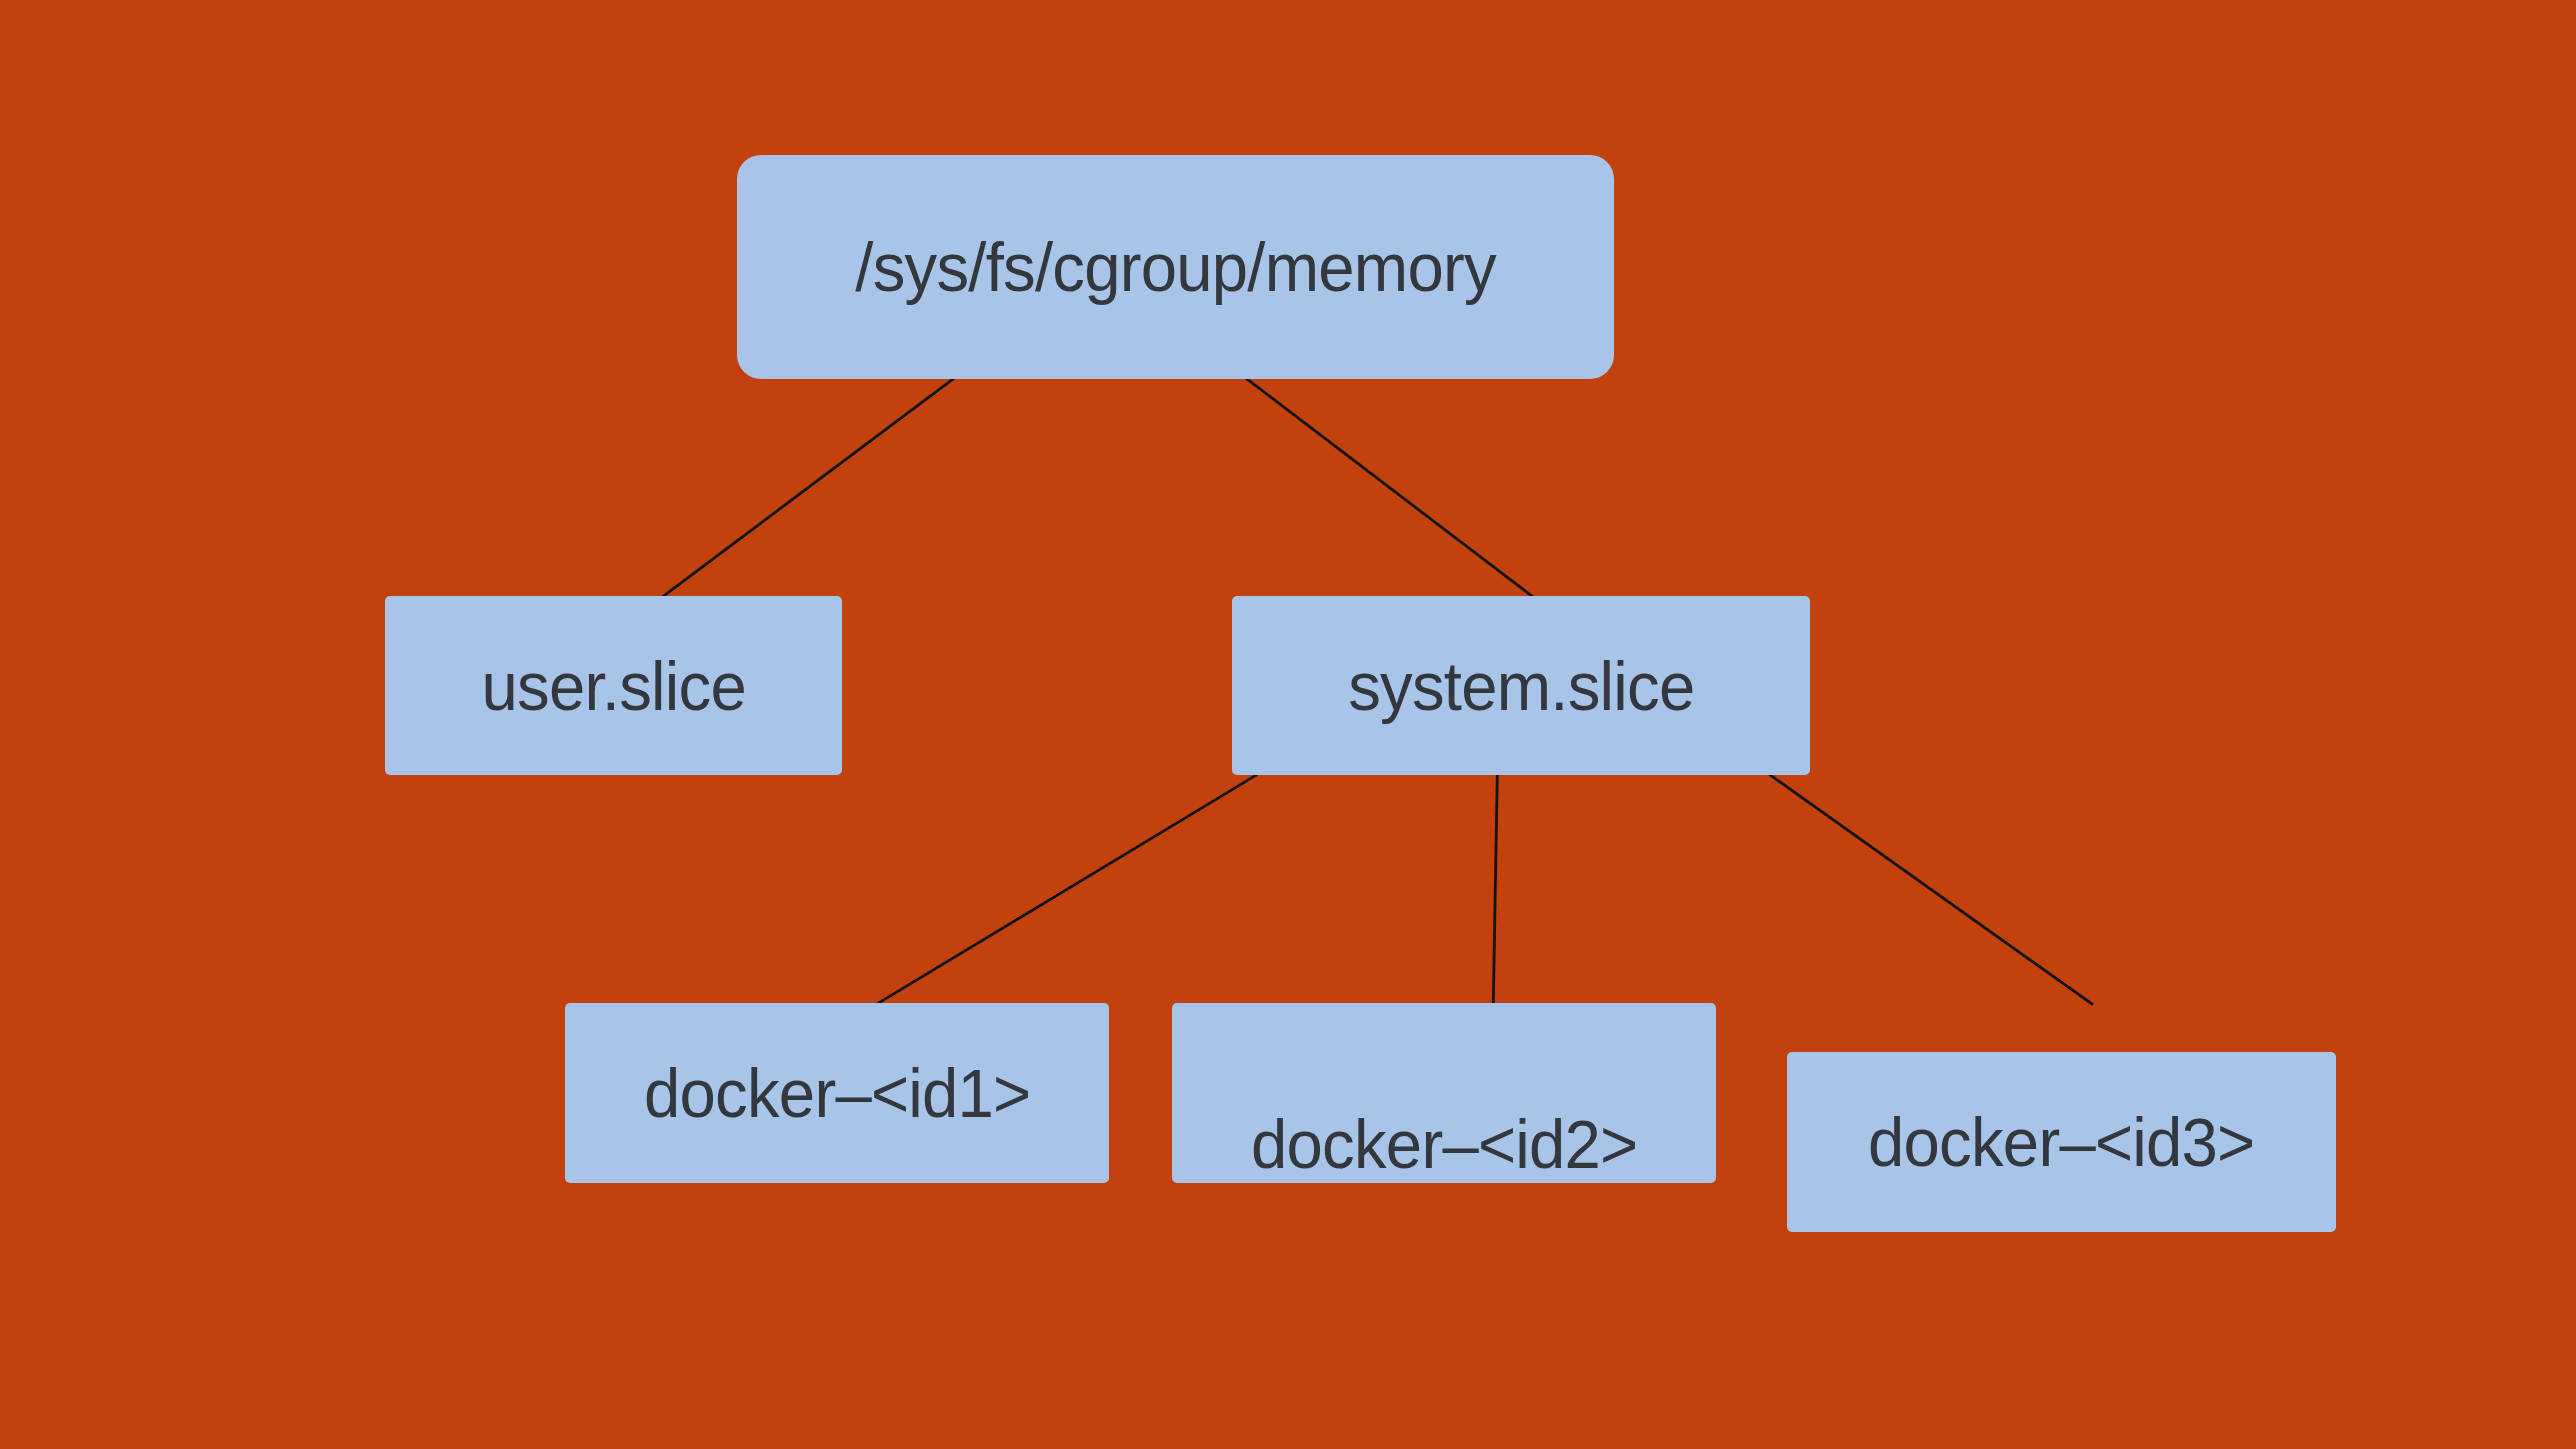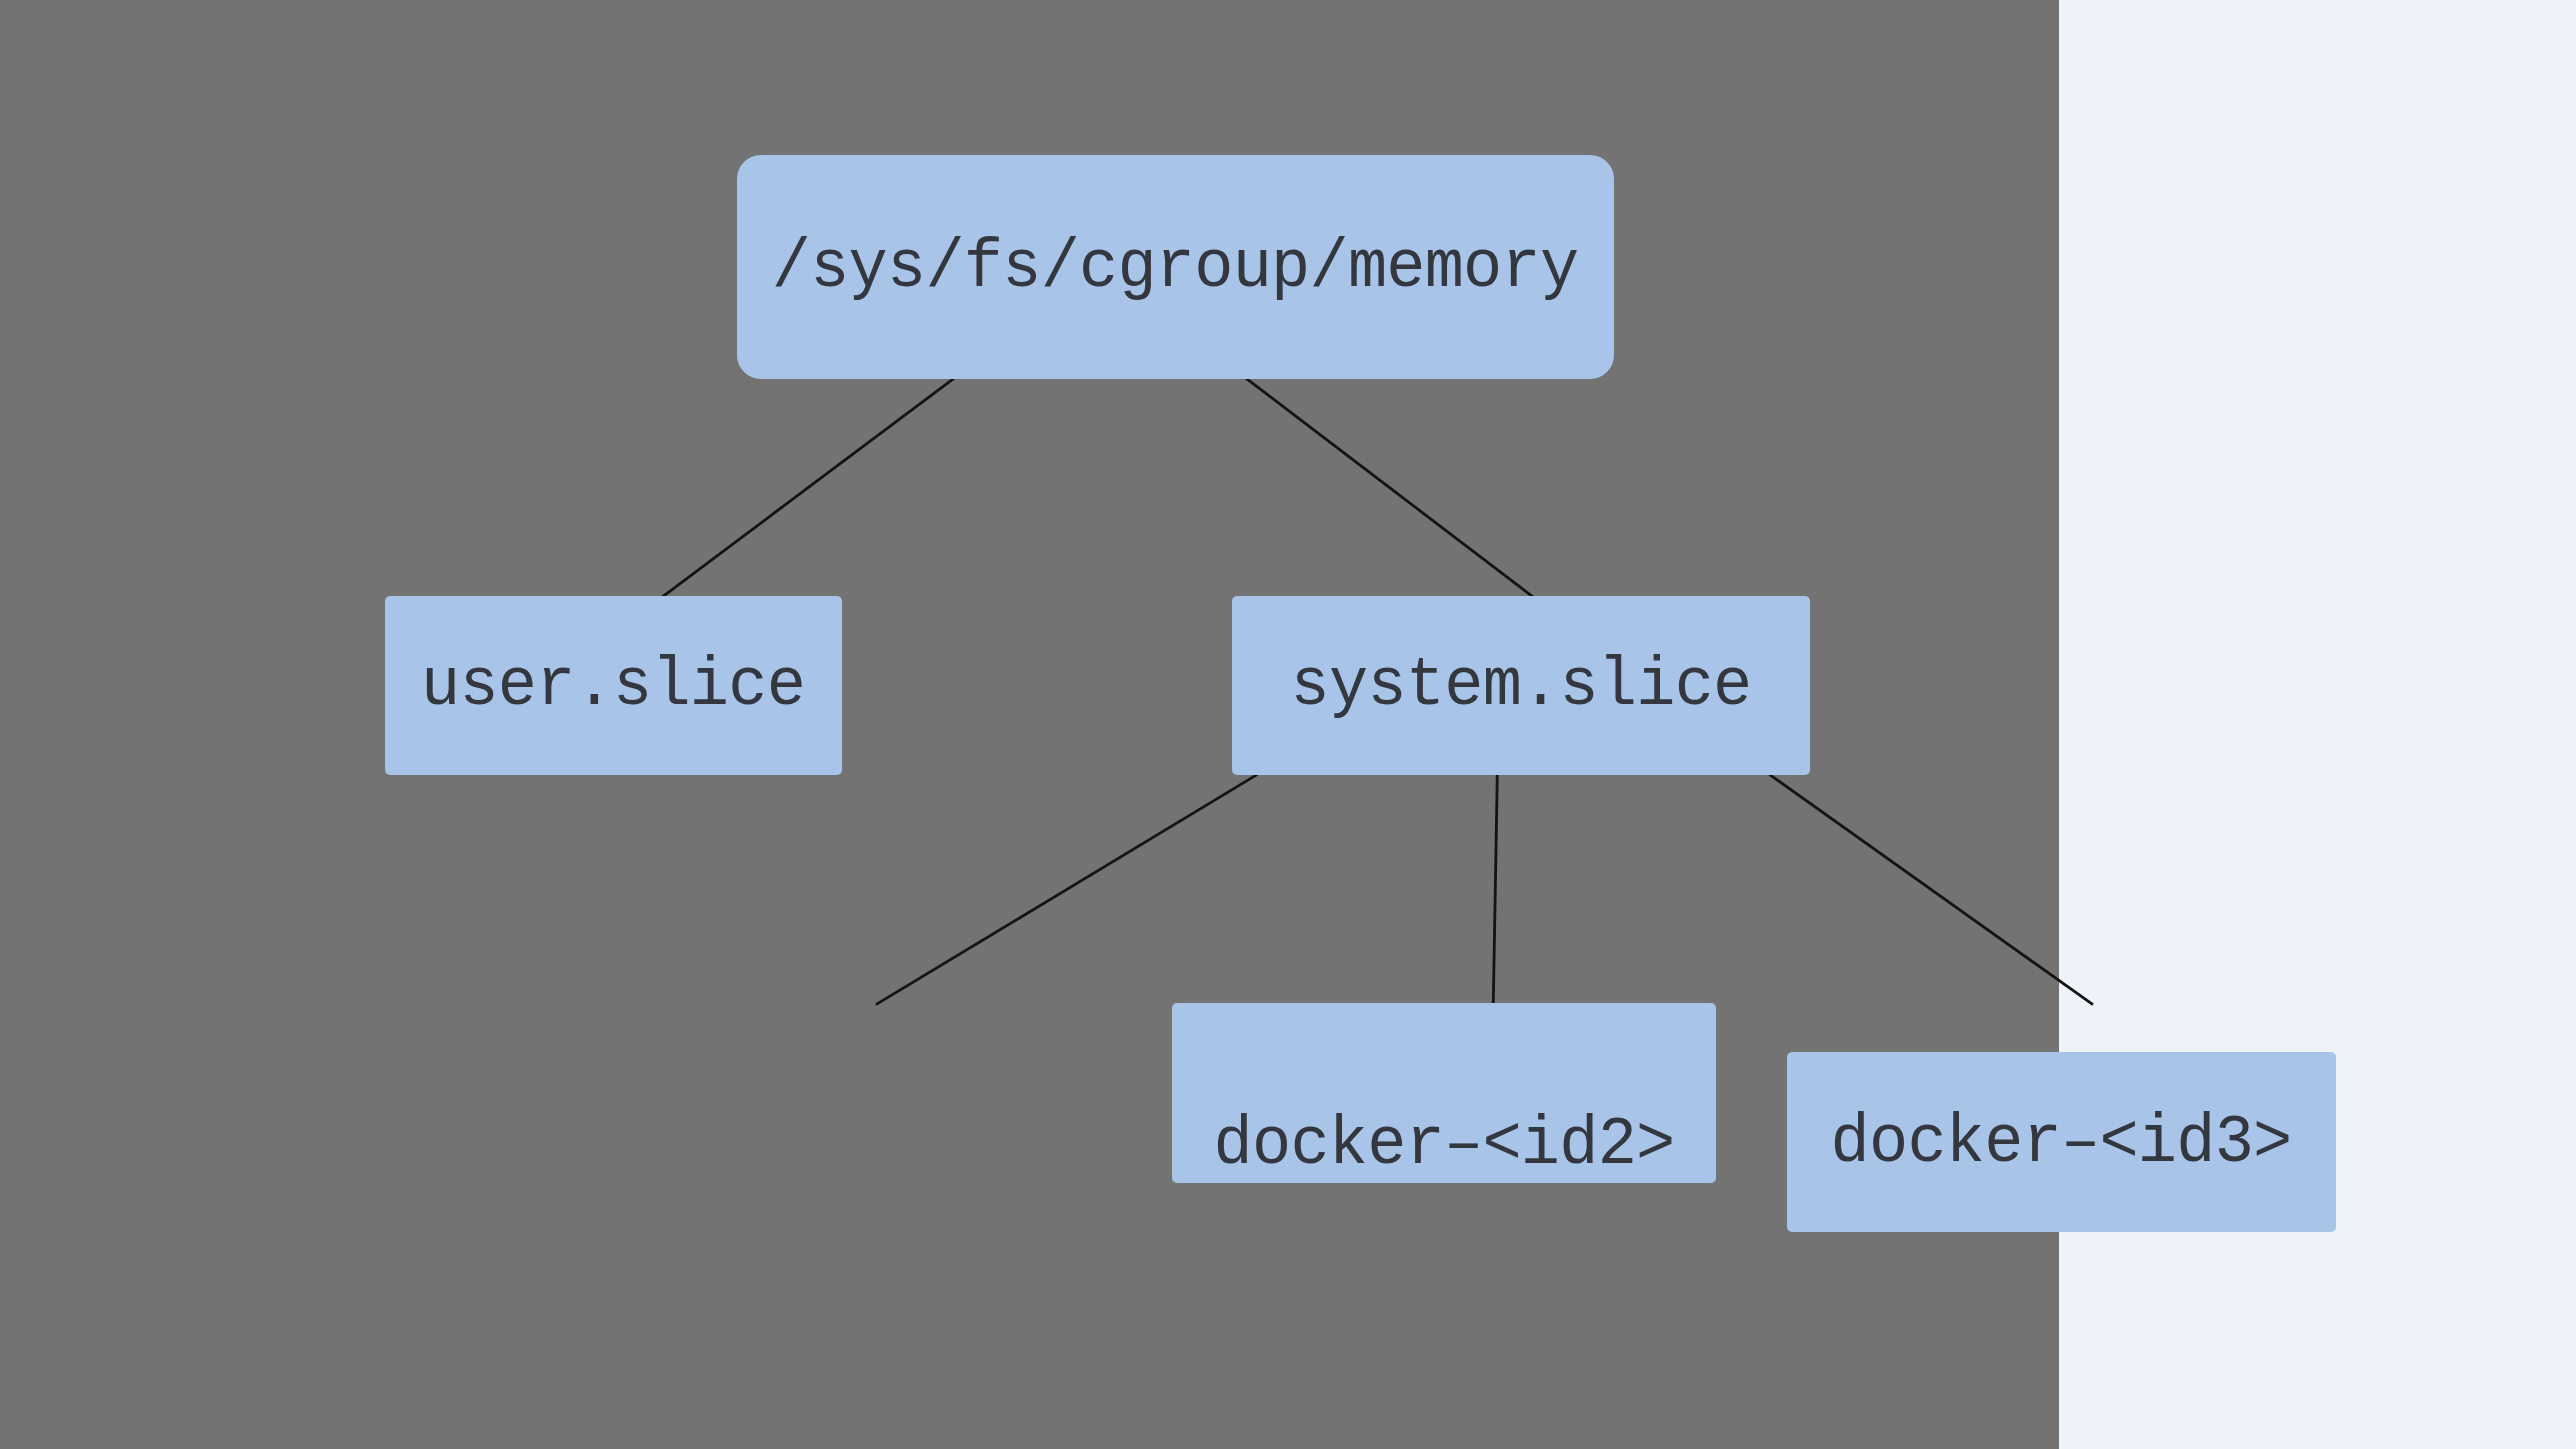--- a/index.html
+++ b/index.html
@@ -5,24 +5,24 @@
   html, body {
     margin: 0;
     padding: 0;
     width: 100%;
     height: 100%;
     overflow: hidden;
     background: #eef3fa;
   }
   #canvas {
     position: relative;
-    width: 2059px;
+    width: 2576px;
     height: 1449px;
-    background: #737373;
-    font-family: Liberation Mono, monospace;
+    background: #c2410c;
+    font-family: Liberation Sans, sans-serif;
   }
   #edges {
     position: absolute;
     left: 0; top: 0;
     width: 2576px;
     height: 1449px;
     pointer-events: none;
   }
   #edges line {
     stroke: #141414;
@@ -70,20 +70,23 @@
   </div>
 
   <div class="node node-user">
     <span class="label">user.slice</span>
   </div>
 
   <div class="node node-system">
     <span class="label">system.slice</span>
   </div>
 
+  <div class="node node-docker1">
+    <span class="label">docker–&lt;id1&gt;</span>
+  </div>
 
   <div class="node node-docker2">
     <span class="label">docker–&lt;id2&gt;</span>
   </div>
 
   <div class="node node-docker3">
     <span class="label">docker–&lt;id3&gt;</span>
   </div>
 
 </div>

